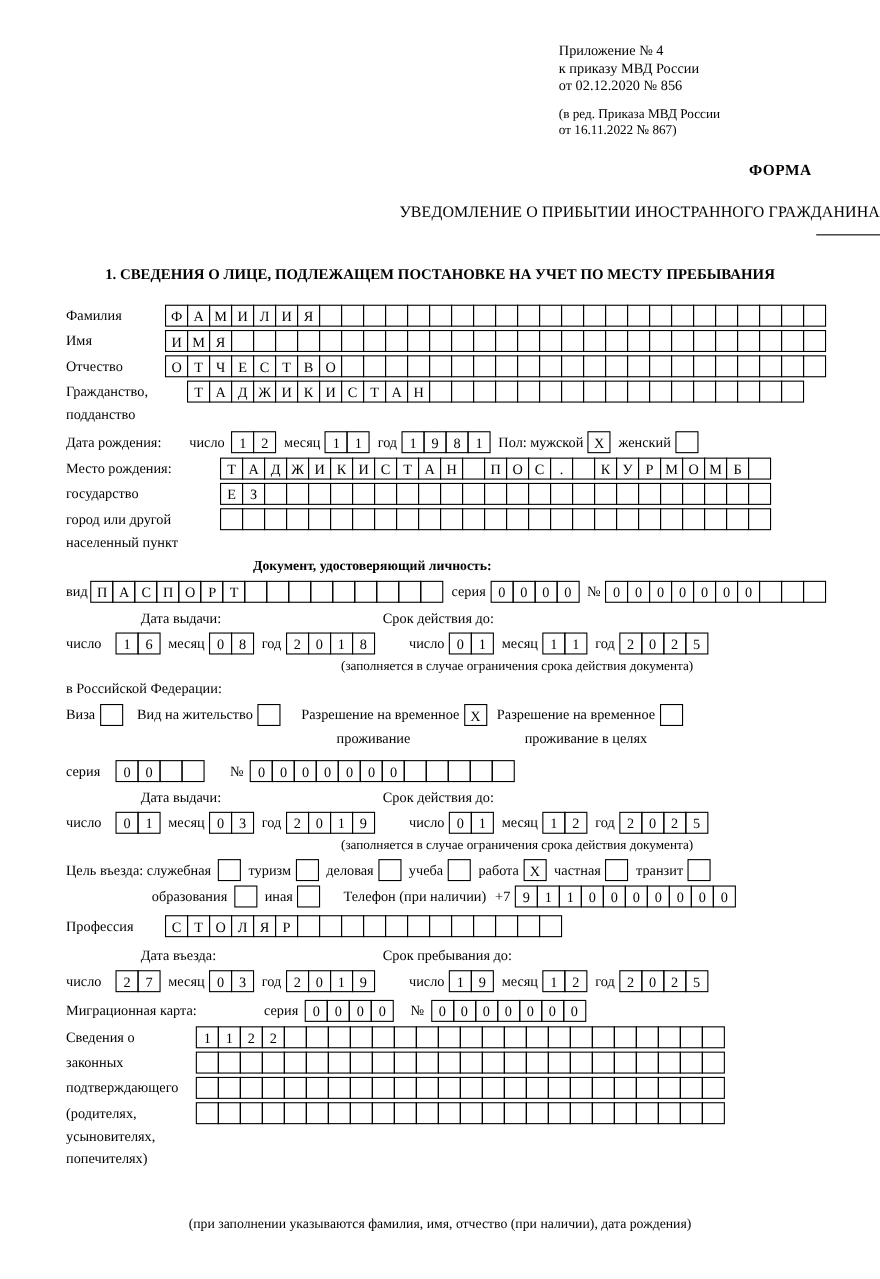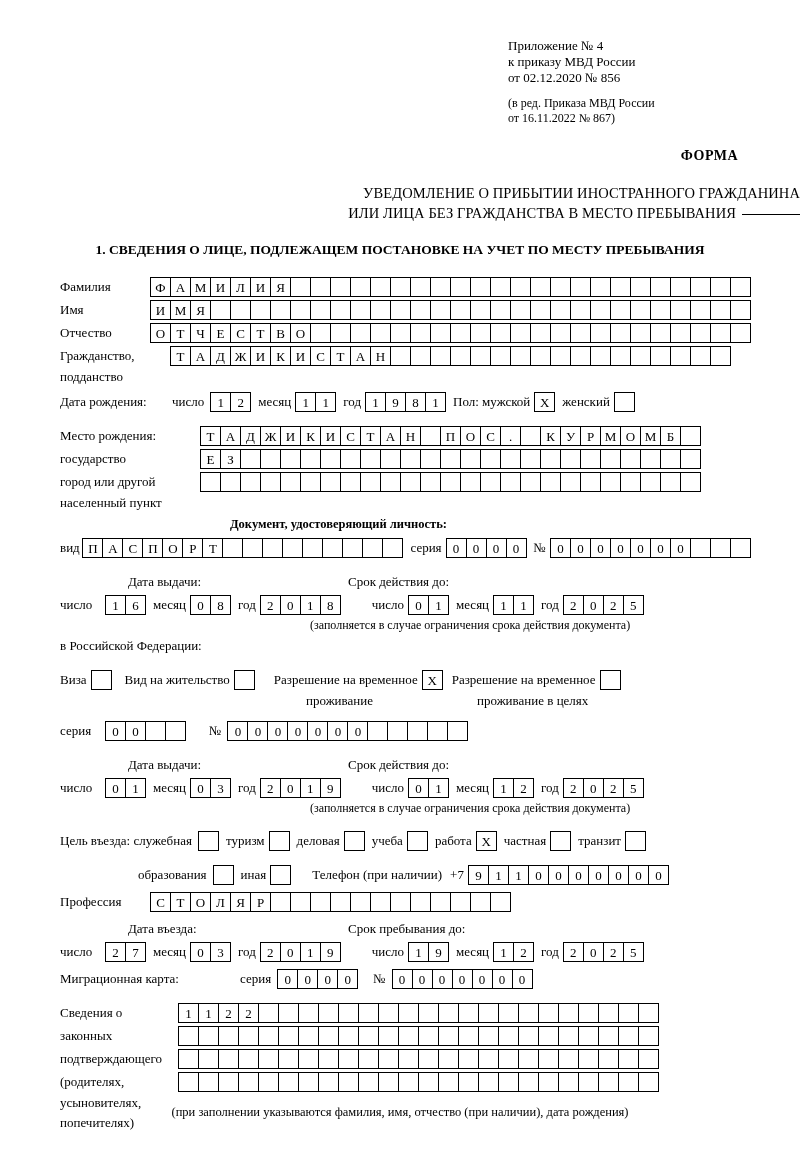--- a/index.html
+++ b/index.html
@@ -105,21 +105,21 @@
   .center-label {
     text-align: center;
     font-weight: bold;
     font-size: 12.5px;
   }
   .note {
     font-size: 12px;
   }
   .mt6 { margin-top: 6px; }
   .mt10 { margin-top: 10px; }
-  .mt3 { margin-top: 13px; }
+  .mt3 { margin-top: 3px; }
   .inline-label { margin: 0 6px 0 0; }
   .inline-label-l { margin-left: 8px; margin-right: 4px;}
   .footer-note {
     position: absolute;
     top: 1105px;
     left: 0;
     width: 800px;
     text-align: center;
     font-size: 12.5px;
   }
@@ -138,21 +138,21 @@
     <div>к приказу МВД России</div>
     <div>от 02.12.2020 № 856</div>
     <div class="small">(в ред. Приказа МВД России</div>
     <div class="small" style="margin-top:0">от 16.11.2022 № 867)</div>
   </div>
 
   <div class="forma">ФОРМА</div>
 
   <div class="title">
     <div>УВЕДОМЛЕНИЕ О ПРИБЫТИИ ИНОСТРАННОГО ГРАЖДАНИНА</div>
-    <div><span>ИЛИ ЛИЦА БЕЗ ГРАЖДАНСТВА В МЕСТО ПРЕБЫВАНИЯ</span><span class="tail-line"></span></div>
+    <div><span class="tail-line"></span></div>
   </div>
 
   <div class="section1">1. СВЕДЕНИЯ О ЛИЦЕ, ПОДЛЕЖАЩЕМ ПОСТАНОВКЕ НА УЧЕТ ПО МЕСТУ ПРЕБЫВАНИЯ</div>
 
   <div class="form-area">
 
     <div class="row">
       <div class="lbl w110">Фамилия</div>
       <div class="boxes">
           <div class="bx">Ф</div>

